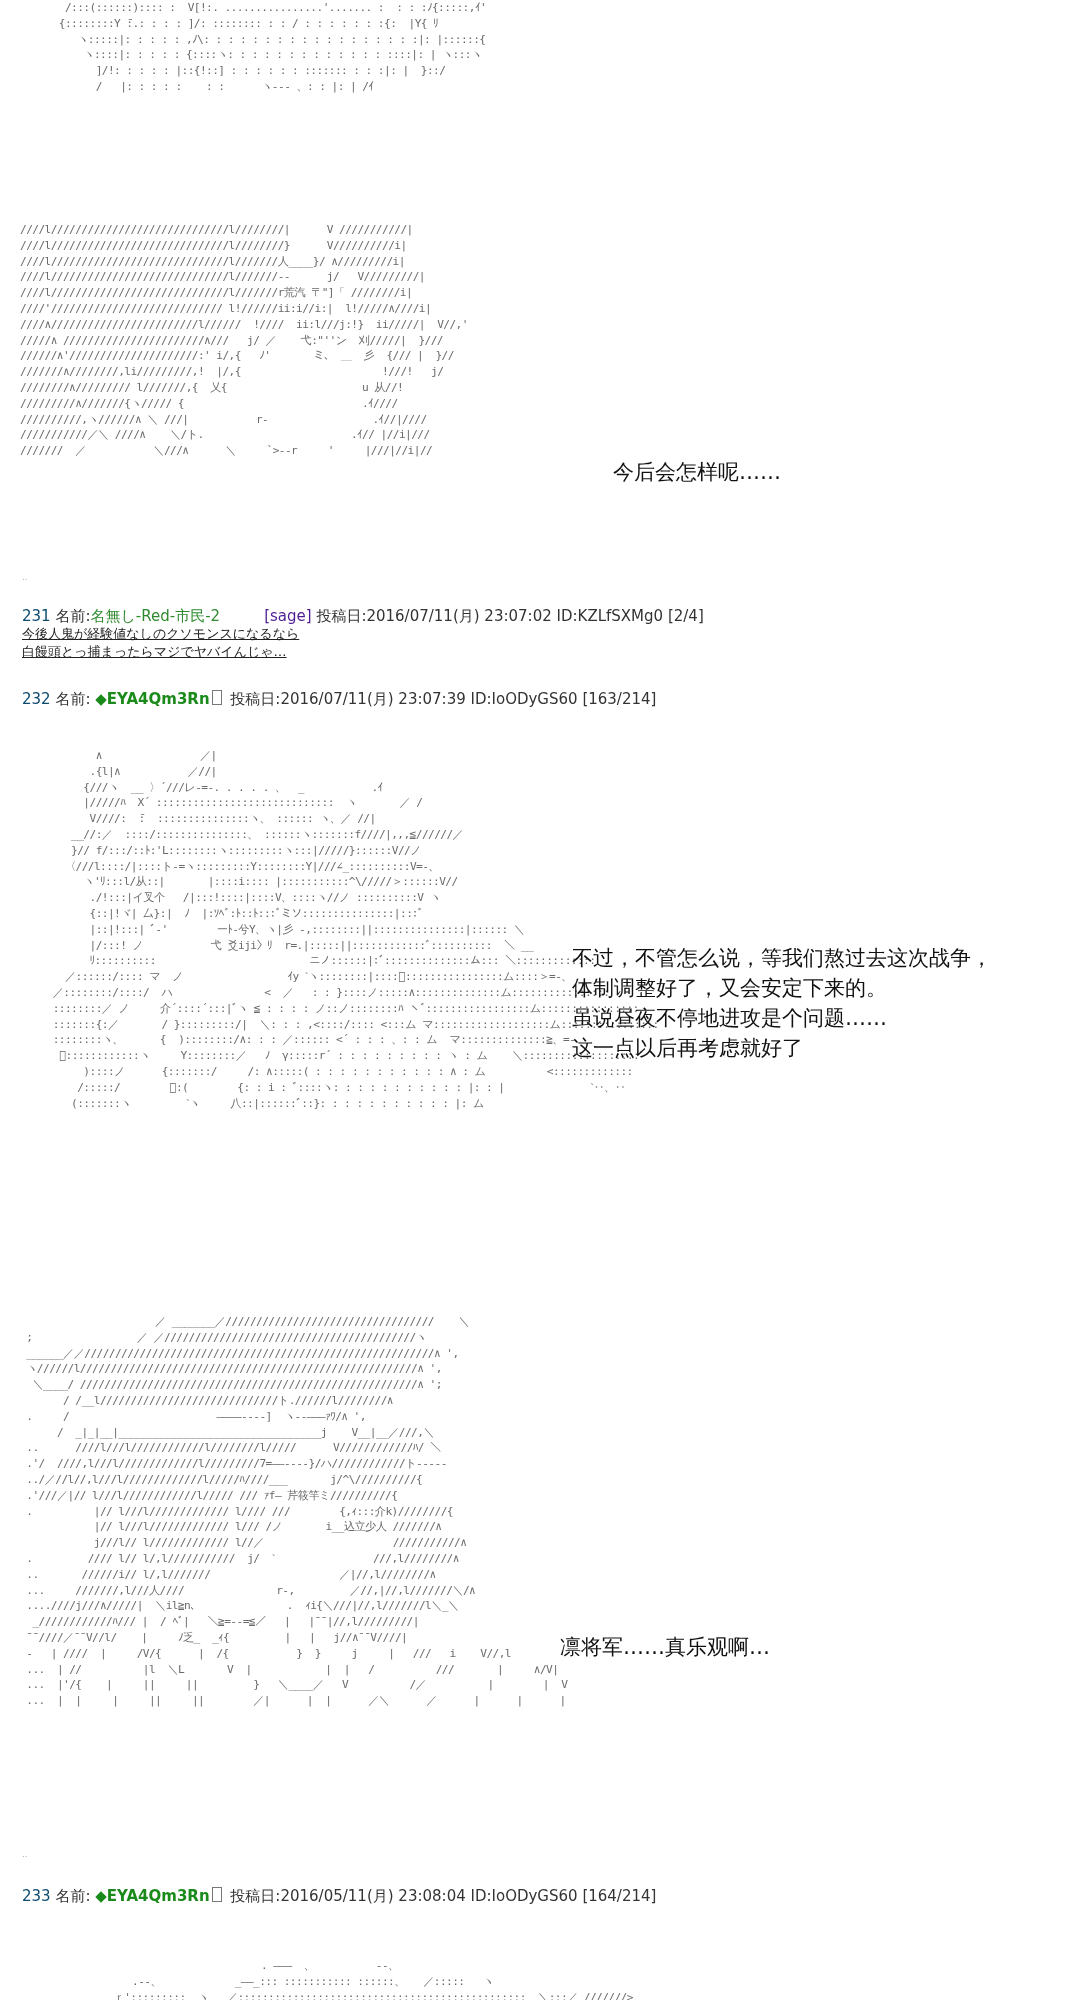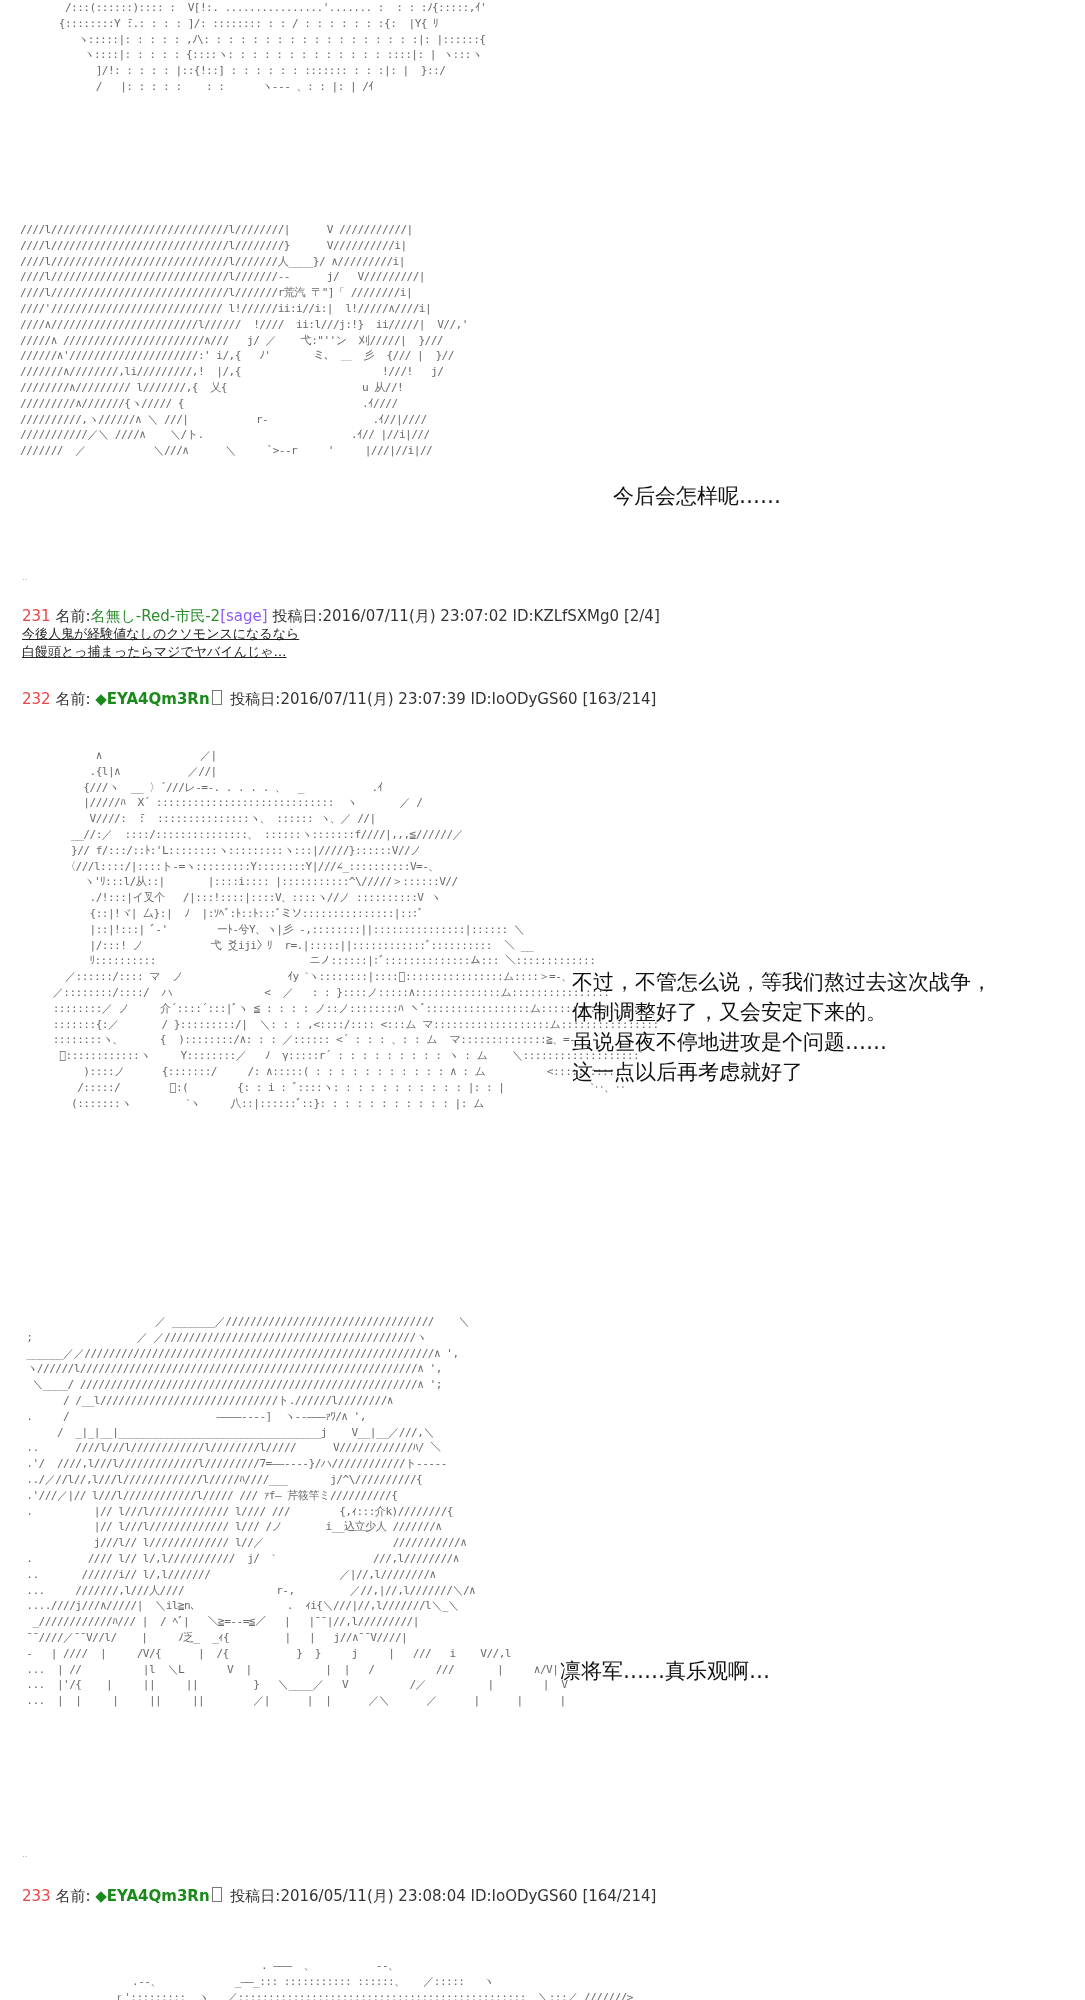--- a/index.html
+++ b/index.html
@@ -2,27 +2,27 @@
 <html><head>
 <meta charset="utf-8">
 <style>
   html, body { margin:0; padding:0; background:#ffffff; }
   body { width:1085px; height:2000px; position:relative; overflow:hidden;
          font-family:"DejaVu Sans", sans-serif; color:#222; }
   .aa { position:absolute; margin:0; white-space:pre;
         font-family:"DejaVu Sans Mono", monospace; font-size:11.2px;
         line-height:15.8px; color:#6a6a6a; letter-spacing:-0.6px; }
   .overlay { position:absolute; font-family:"DejaVu Sans", sans-serif;
-             font-size:21px; line-height:30px; color:#111; white-space:pre;margin-top:24px; }
+             font-size:21px; line-height:30px; color:#111; white-space:pre; }
   .post-header { position:absolute; left:22px; font-size:15px; line-height:18px;
                  color:#333; white-space:nowrap; font-family:"DejaVu Sans", sans-serif; }
-  .post-header .num { color:#ef4444;margin-top:16px; }
+  .post-header .num { color:#0c4a6e;margin-top:16px; }
   .post-header .name-plain { color:#2e8b2e; }
   .post-header .name-trip { color:#1a8a1a; font-weight:bold;margin-top:22px; }
-  .post-header .mail { color:#8b5cf6; }
+  .post-header .mail { color:#4c1d95;margin-left:44px; }
   .post-header .box { display:inline-block; width:8px; height:13px; border:1px solid #777;
                       vertical-align:-1px; margin:0 4px 0 2px; }
   .post-body { position:absolute; left:22px; font-size:13px; line-height:18px; color:#222;
                white-space:pre; font-family:"DejaVu Sans", sans-serif;text-decoration:underline; }
   .dots { position:absolute; left:22px; font-size:9px; color:#aaa; }
 </style>
 </head>
 <body>
 
 <pre class="aa" style="left:22px; top:0px;">       /:::(::::::):::: :  V[!:. ................'....... :  : : :ﾉ{:::::,ｲ'

